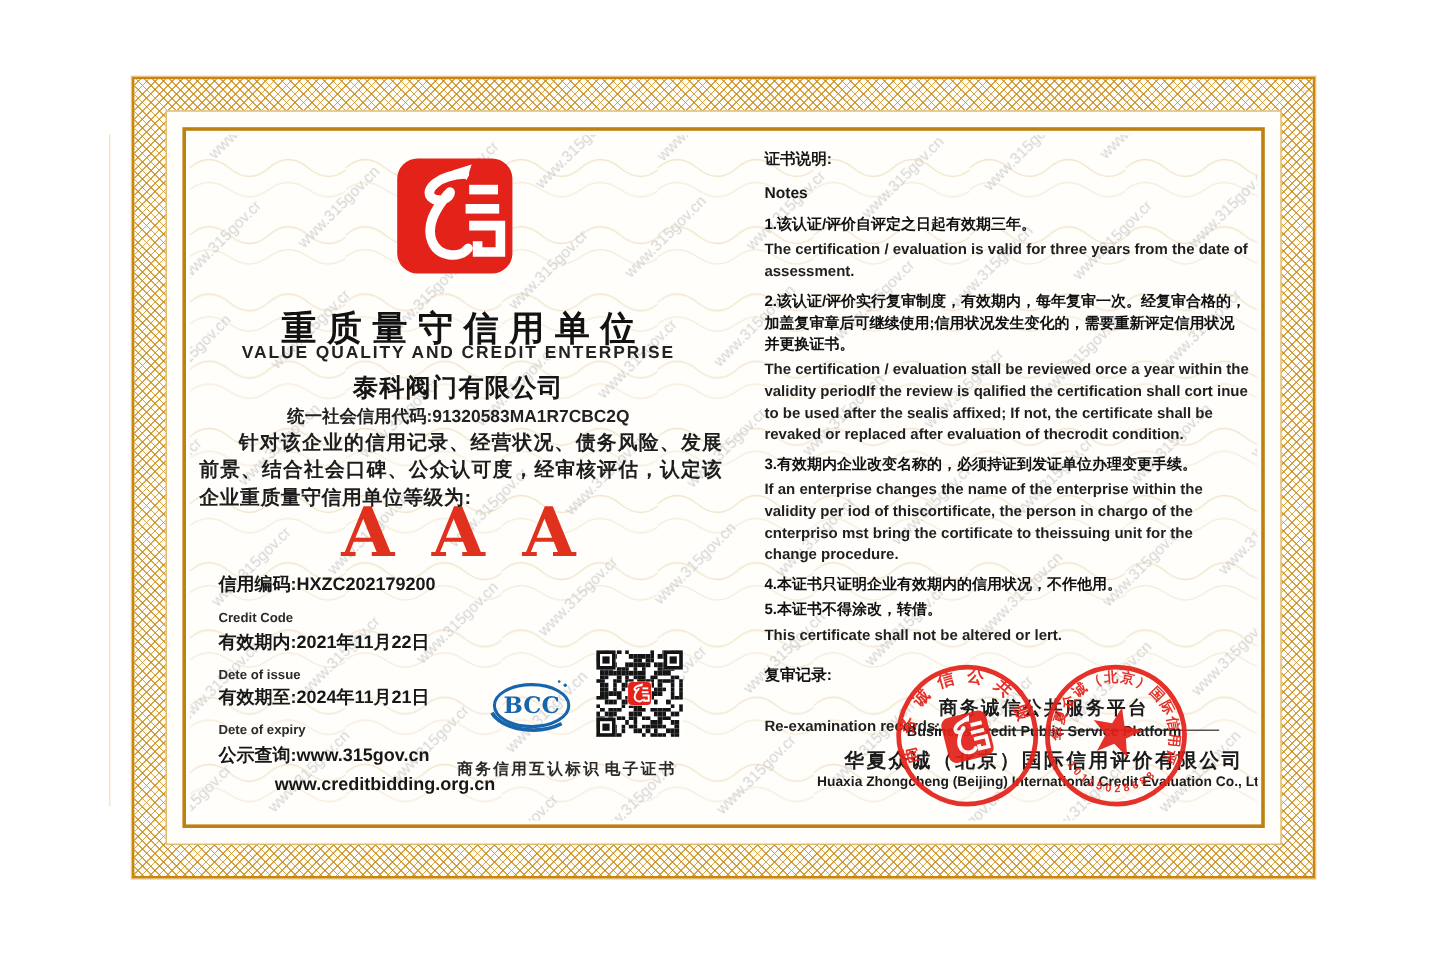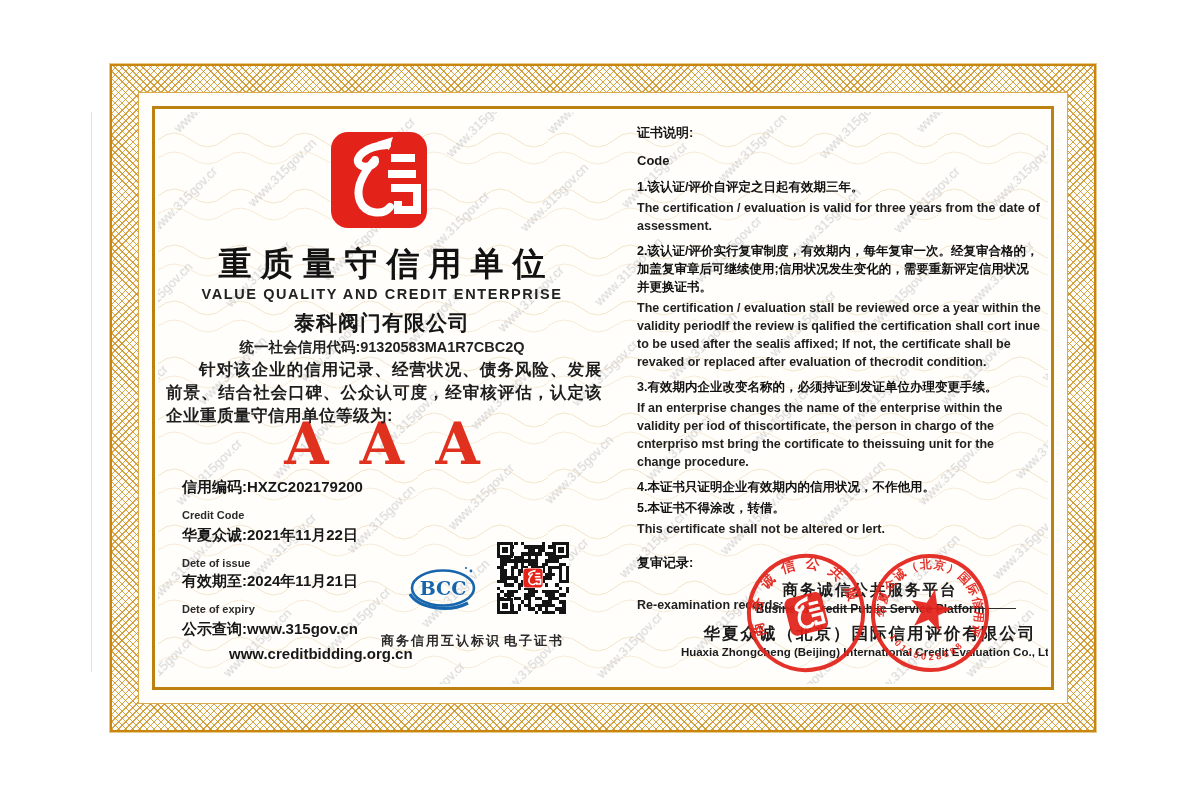--- a/index.html
+++ b/index.html
@@ -13,22 +13,22 @@
       repeating-linear-gradient(-45deg, rgba(200,134,14,.75) 0 1px, transparent 1px 5px),
       #fffdf8;
     border:2px solid #c8860e;box-shadow:0 0 0 1px #e7c98c;}
   .cert-white{position:absolute;inset:26px;background:#fffefb;border:1px solid #d9ab4e;}
   .cert-line{position:absolute;inset:40px;border:3px solid #bd8110;background:#fffefb;}
   .paper{position:absolute;inset:46px;overflow:hidden;}
   .wm{position:absolute;inset:0;z-index:0;}
   .z{position:absolute;z-index:2;}
   
   .center448{left:0;width:448px;text-align:center;}
-  .title-cn{top:130px;font-family:"DejaVu Serif","Liberation Serif",serif;font-weight:bold;
-    font-size:33px;letter-spacing:9px;text-indent:9px;color:#121212;}
+  .title-cn{top:142px;font-family:"DejaVu Serif","Liberation Serif",serif;font-weight:bold;
+    font-size:29px;letter-spacing:9px;text-indent:9px;color:#121212;}
   .title-en{top:174px;font-size:14.5px;font-weight:600;letter-spacing:1.6px;color:#222;}
   .company{top:197px;font-size:21px;font-weight:bold;color:#161616;letter-spacing:1px;}
   .uscc{top:226px;font-size:14.5px;font-weight:600;color:#222;}
   .statement{left:8px;top:246px;width:436px;font-size:16.5px;line-height:23px;font-weight:600;
     color:#1d1d1d;text-indent:2em;text-align:justify;letter-spacing:.5px;}
   .grade{top:298px;font-family:"DejaVu Serif","Liberation Serif",serif;font-weight:bold;
     font-size:57px;color:#e0301e;letter-spacing:.55em;text-indent:.55em;}
   .field{left:24px;}
   .field .cn{font-size:15px;font-weight:600;color:#171717;}
   .field .en{font-size:11px;font-weight:600;color:#2a2a2a;margin-top:12px;}
@@ -119,21 +119,21 @@
 
       <div class="z center448 grade">AAA</div>
 
       <div class="z statement">针对该企业的信用记录、经营状况、债务风险、发展前景、结合社会口碑、公众认可度，经审核评估，认定该企业重质量守信用单位等级为:</div>
 
       <div class="z field" style="top:366px">
         <div class="cn">信用编码:HXZC202179200</div>
         <div class="en">Credit Code</div>
       </div>
       <div class="z field" style="top:414px">
-        <div class="cn">华夏众诚:2021年11月22日</div>
+        <div class="cn">有效期内:2021年11月22日</div>
         <div class="en">Dete of issue</div>
       </div>
       <div class="z field" style="top:460px">
         <div class="cn">有效期至:2024年11月21日</div>
         <div class="en">Dete of expiry</div>
       </div>
 
       <div class="z query-cn">公示查询:www.315gov.cn</div>
       <div class="z query-url2">www.creditbidding.org.cn</div>
 
@@ -594,21 +594,21 @@
         <span class="qf tr"></span>
         <span class="qf bl"></span>
         <svg class="qlogo" viewBox="0 0 100 100">
           <use href="#xin" width="100" height="100" style="color:#e3221a"></use>
         </svg>
       </div>
       <div class="z mark-label" style="left:311px;width:130px">电子证书</div>
 
       <div class="z rcol">
         <p class="h-cn">证书说明:</p>
-        <p class="h-en">Code</p>
+        <p class="h-en">Notes</p>
 
         <p class="cn">1.该认证/评价自评定之日起有效期三年。</p>
         <p class="en">The certification / evaluation is valid for three years from the date of assessment.</p>
         <p class="cn">2.该认证/评价实行复审制度，有效期内，每年复审一次。经复审合格的，加盖复审章后可继续使用;信用状况发生变化的，需要重新评定信用状况并更换证书。</p>
         <p class="en">The certification / evaluation stall be reviewed orce a year within the validity periodIf the review is qalified the certification shall cort inue to be used after the sealis affixed; If not, the certificate shall be revaked or replaced after evaluation of thecrodit condition.</p>
         <p class="cn">3.有效期内企业改变名称的，必须持证到发证单位办理变更手续。</p>
         <p class="en">If an enterprise changes the name of the enterprise within the validity per iod of thiscortificate, the person in chargo of the cnterpriso mst bring the cortificate to theissuing unit for the change procedure.</p>
         <p class="cn">4.本证书只证明企业有效期内的信用状况，不作他用。</p>
         <p class="cn">5.本证书不得涂改，转借。</p>
         <p class="en">This certificate shall not be altered or lert.</p>

